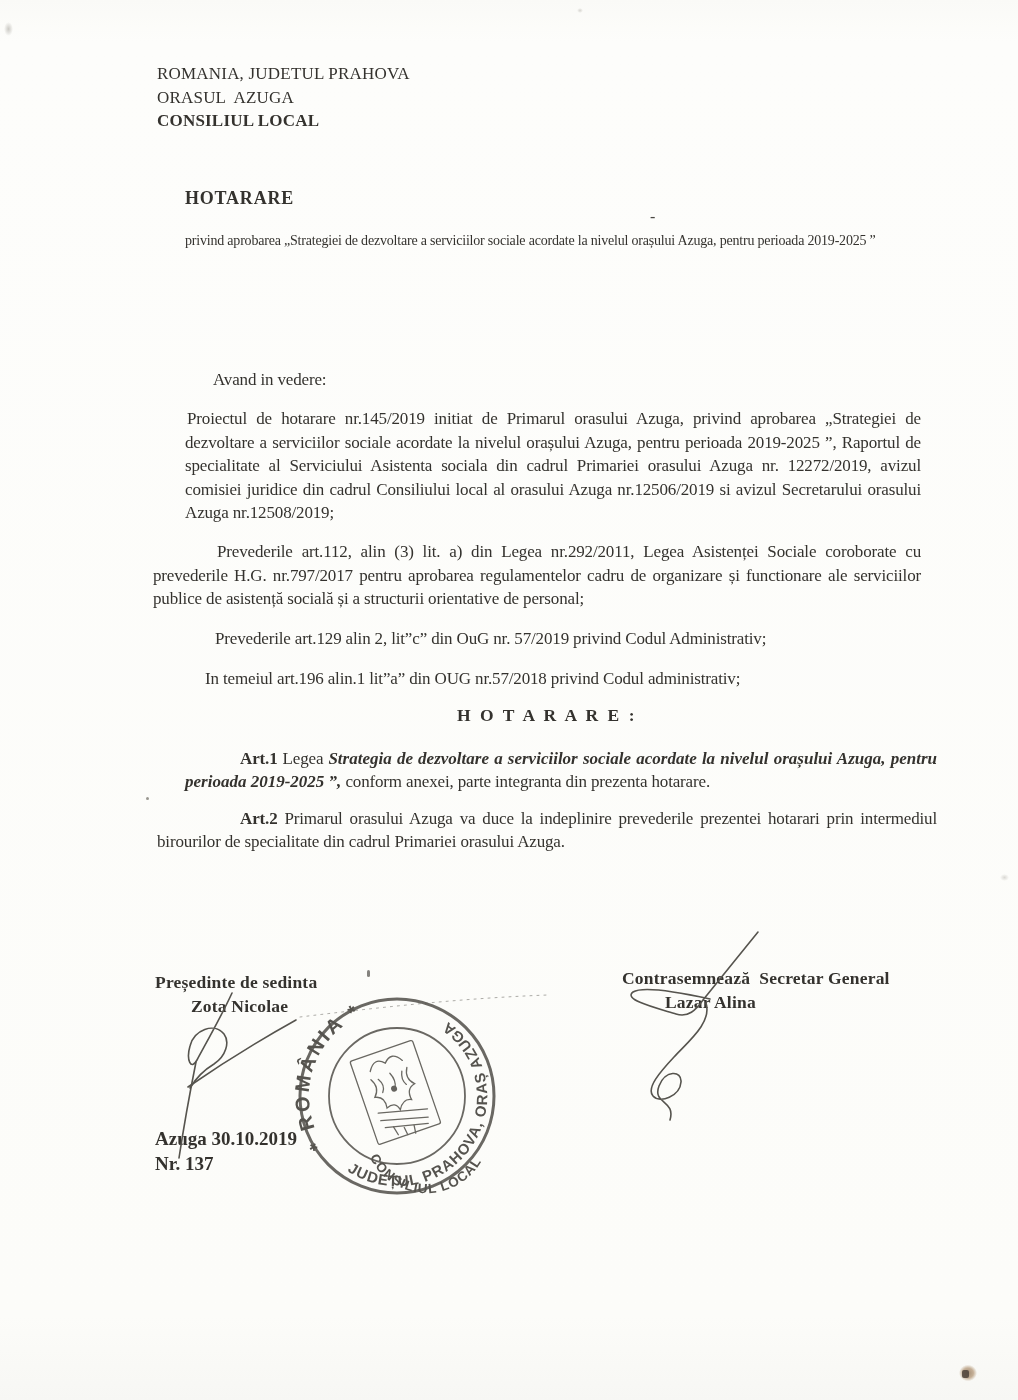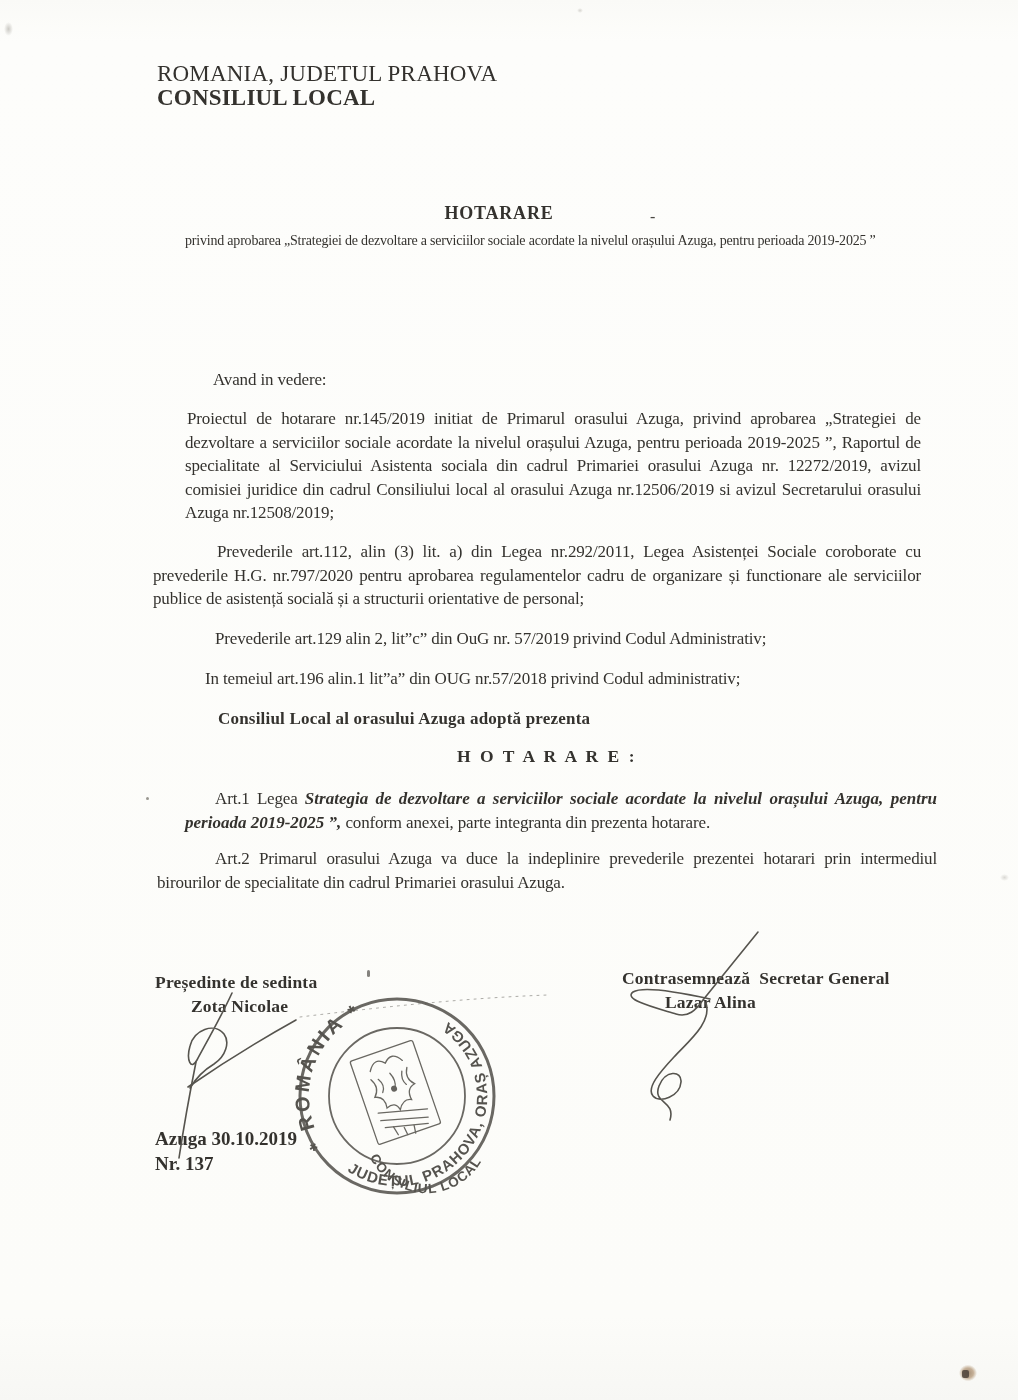--- a/index.html
+++ b/index.html
@@ -4,40 +4,40 @@
 <style>
   html,body{margin:0;padding:0;background:#e8e8e6;}
   .page{
     position:relative;width:1018px;height:1400px;overflow:hidden;
     background:linear-gradient(180deg,#fafaf7 0%,#fdfdfb 3%,#fcfcf9 94%,#f7f7f4 100%);
     font-family:"Liberation Serif","DejaVu Serif",serif;
     color:#34322e;
   }
   .abs{position:absolute;}
   
-  .header{left:157px;top:62px;font-size:23px;line-height:23.5px;letter-spacing:.2px;}
+  .header{left:157px;top:62px;font-size:17px;line-height:23.5px;letter-spacing:.2px;}
   .header .bold{font-weight:bold;}
   .pre{white-space:pre;}
   
-  .title{left:185px;top:203px;width:628px;text-align:center;font-size:18px;font-weight:bold;letter-spacing:.8px;}
+  .title{left:185px;top:188px;width:628px;font-size:18px;font-weight:bold;letter-spacing:.8px;}
   .title-dash{left:650px;top:208px;font-size:16px;color:#4a4843;}
   .subtitle{left:185px;top:229px;width:752px;font-size:14px;line-height:23.5px;text-align:justify;letter-spacing:-.2px;}
   
   .body{left:157px;top:352px;width:780px;font-size:17px;line-height:23.4px;letter-spacing:-.15px;}
   .body p{margin:16px;}
   .p-intro{margin-left:56px !important;}
   .p-proiect{margin-left:28px !important;text-align:justify;text-indent:2px;}
   .p-prev1{margin-left:-4px !important;text-indent:64px;text-align:justify;}
   .p-prev2{margin-left:58px !important;}
   .p-temei{margin:17px 0 0 48px !important;}
   .p-adopta{margin:17px 0 0 61px !important;font-weight:bold;letter-spacing:.2px;}
   .p-hot2{margin:14px 0 0 0 !important;text-align:center;font-weight:bold;letter-spacing:2.5px;font-size:17.5px;}
   .p-art1{margin:19px 0 0 28px !important;text-indent:30px;text-align:justify;}
   .p-art2{margin:13px 0 0 0 !important;text-indent:58px;text-align:justify;}
-  .b{font-weight:normal;}
+  .b{font-weight:bold;margin-left:25px;}
   .bi{font-weight:bold;font-style:italic;letter-spacing:0;}
   
   .sig-left{left:155px;top:970px;font-size:17.5px;line-height:24px;font-weight:bold;letter-spacing:.2px;}
   .sig-left .name{margin-left:36px;}
   .sig-right{left:622px;top:966px;font-size:17.5px;line-height:24px;font-weight:bold;letter-spacing:.2px;}
   .sig-right .name{margin-left:43px;}
   .footer{left:155px;top:1126px;font-size:19px;line-height:25px;font-weight:bold;}
   
   svg{display:block;}
   .stamp{left:287px;top:988px;}
@@ -57,34 +57,34 @@
   .sp-br{left:956px;top:1362px;width:24px;height:22px;background:radial-gradient(closest-side,#8a6c4e 0%,#b49878 45%,transparent 75%);opacity:.75;filter:blur(.4px);}
   .sp-br2{left:962px;top:1370px;width:7px;height:8px;background:#4c423a;border-radius:2px;opacity:.85;}
 </style>
 </head>
 <body>
 
 <div class="page">
 
   <div class="abs header">
     <div>ROMANIA, JUDETUL PRAHOVA</div>
+    <div class="pre">ORASUL  AZUGA</div>
     <div class="bold">CONSILIUL LOCAL</div>
   </div>
 
   <div class="abs title">HOTARARE</div>
   <div class="abs title-dash">-</div>
   <div class="abs subtitle">privind aprobarea „Strategiei de dezvoltare a serviciilor sociale  acordate la nivelul orașului Azuga, pentru perioada 2019-2025 ”</div>
 
   <div class="abs body">
     <p class="p-intro">Avand in vedere:</p>
     <p class="p-proiect">Proiectul de hotarare nr.145/2019 initiat de Primarul orasului Azuga,  privind aprobarea „Strategiei de dezvoltare a serviciilor sociale  acordate la nivelul orașului Azuga, pentru perioada 2019-2025 ”, Raportul de specialitate al Serviciului Asistenta sociala din cadrul Primariei orasului Azuga nr. 12272/2019, avizul comisiei juridice  din cadrul Consiliului local al orasului Azuga nr.12506/2019 si avizul  Secretarului orasului Azuga nr.12508/2019;</p>
-    <p class="p-prev1">Prevederile art.112, alin (3) lit. a) din Legea nr.292/2011, Legea Asistenței Sociale coroborate cu prevederile H.G. nr.797/2020 pentru aprobarea regulamentelor cadru de organizare și functionare ale serviciilor publice de asistență socială și a structurii orientative de personal;</p>
+    <p class="p-prev1">Prevederile art.112, alin (3) lit. a) din Legea nr.292/2011, Legea Asistenței Sociale coroborate cu prevederile H.G. nr.797/2017 pentru aprobarea regulamentelor cadru de organizare și functionare ale serviciilor publice de asistență socială și a structurii orientative de personal;</p>
     <p class="p-prev2">Prevederile art.129 alin 2, lit”c” din OuG nr. 57/2019 privind Codul Administrativ;</p>
     <p class="p-temei">In temeiul art.196 alin.1 lit”a” din OUG nr.57/2018 privind Codul administrativ;</p>
-    <p class="p-adopta">Consiliul Local al orasului Azuga adoptă prezenta</p>
     <p class="p-hot2">H O T A R A R E :</p>
     <p class="p-art1"><span class="b">Art.1</span> <span>Legea</span>  <span class="bi">Strategia  de dezvoltare a serviciilor sociale  acordate la nivelul orașului Azuga, pentru perioada 2019-2025 ”,</span> <span>conform anexei, parte integranta din prezenta hotarare.</span></p>
     <p class="p-art2"><span class="b">Art.2</span> <span>Primarul orasului Azuga va duce la indeplinire prevederile prezentei hotarari prin intermediul birourilor de specialitate din cadrul Primariei orasului Azuga.</span></p>
   </div>
 
   <div class="abs sig-left">
     <div>Președinte de sedinta</div>
     <div class="name">Zota Nicolae</div>
   </div>
   <div class="abs sig-right">

